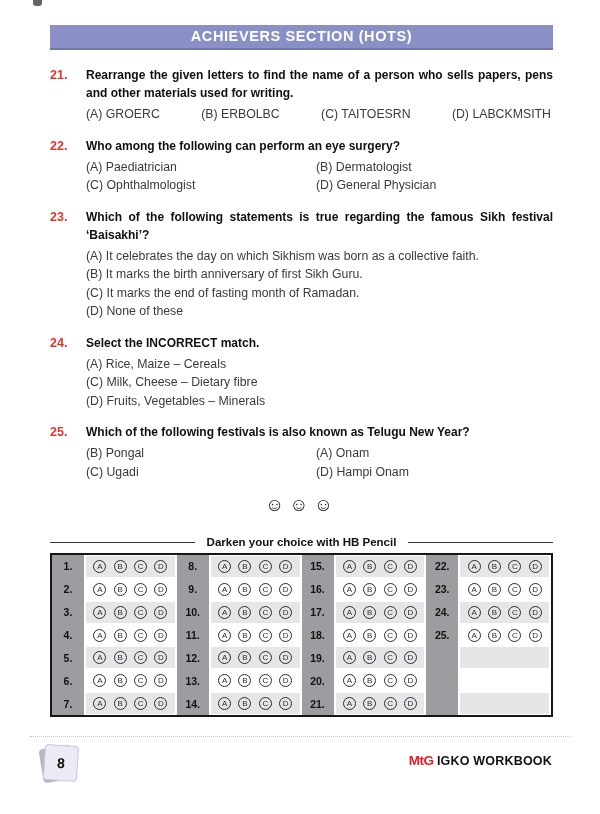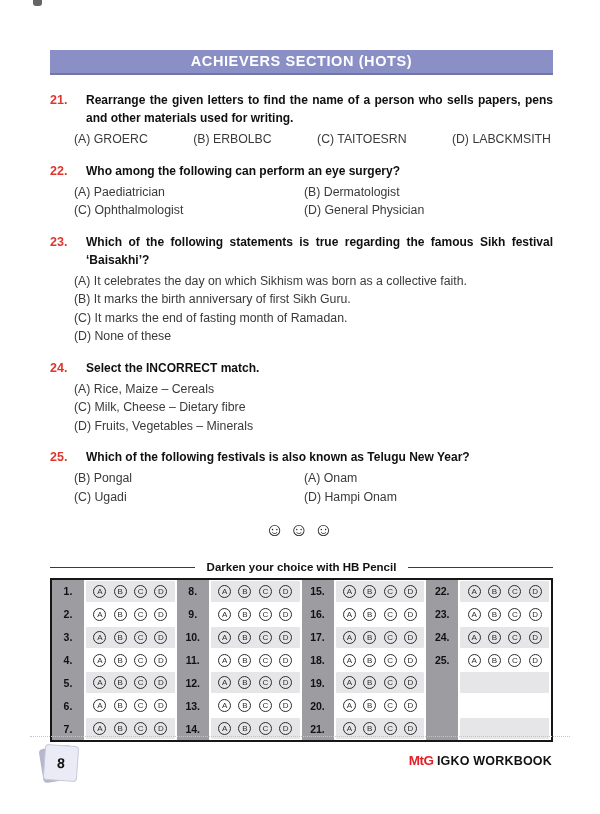--- a/index.html
+++ b/index.html
@@ -1,30 +1,30 @@
 <!DOCTYPE html>
 <html><head>
 <meta charset="utf-8">
 <style>
   html,body{margin:0;padding:0;width:600px;height:814px;background:#ffffff;overflow:hidden;
     font-family:"Liberation Sans", sans-serif; color:#111;}
   .artifact{position:absolute;left:33px;top:0;width:9px;height:6px;background:#4a4a4a;border-radius:0 0 3px 3px;opacity:.85;}
-  .content{position:relative;margin:0 0 0 50px;width:503px;padding-top:50px;}
+  .content{position:relative;margin:0 0 0 50px;width:503px;padding-top:25px;}
 
   
   .banner{height:23px;line-height:23px;text-align:center;color:#ffffff;font-weight:bold;
     font-size:14.5px;letter-spacing:.6px;background:#8a90c6;border-bottom:2px solid #7176a8;}
 
   
   .questions{margin-top:16px;}
   .question{margin-bottom:13px;}
   .q-head{display:flex;}
   .q-num{width:36px;flex-shrink:0;font-weight:bold;font-size:12.5px;line-height:18px;color:#e0342c;}
   .q-text{flex:1;font-weight:bold;font-size:12px;line-height:18px;text-align:justify;color:#101010;}
-  .q-options{margin-left:24px;margin-top:3px;font-size:12.3px;line-height:18.5px;color:#3a3a3a;}
+  .q-options{margin-left:36px;margin-top:3px;font-size:12.3px;line-height:18.5px;color:#3a3a3a;}
   .q-options.row{display:flex;justify-content:space-between;padding-right:2px;}
   .q-options.grid2{display:grid;grid-template-columns:230px 1fr;}
   .q-options.list .opt{display:block;}
   .opt{white-space:nowrap;}
   .q-options.list .opt{white-space:normal;}
 
   
   .smileys{text-align:center;font-size:19px;letter-spacing:5px;color:#1a1a1a;margin:6px 0 20px 0;}
 
   

